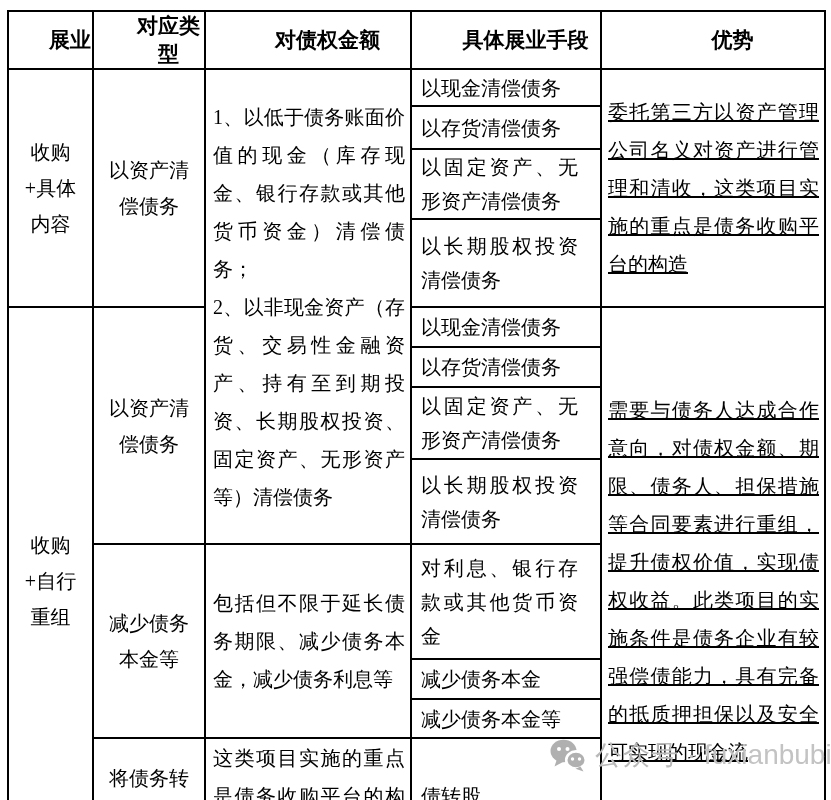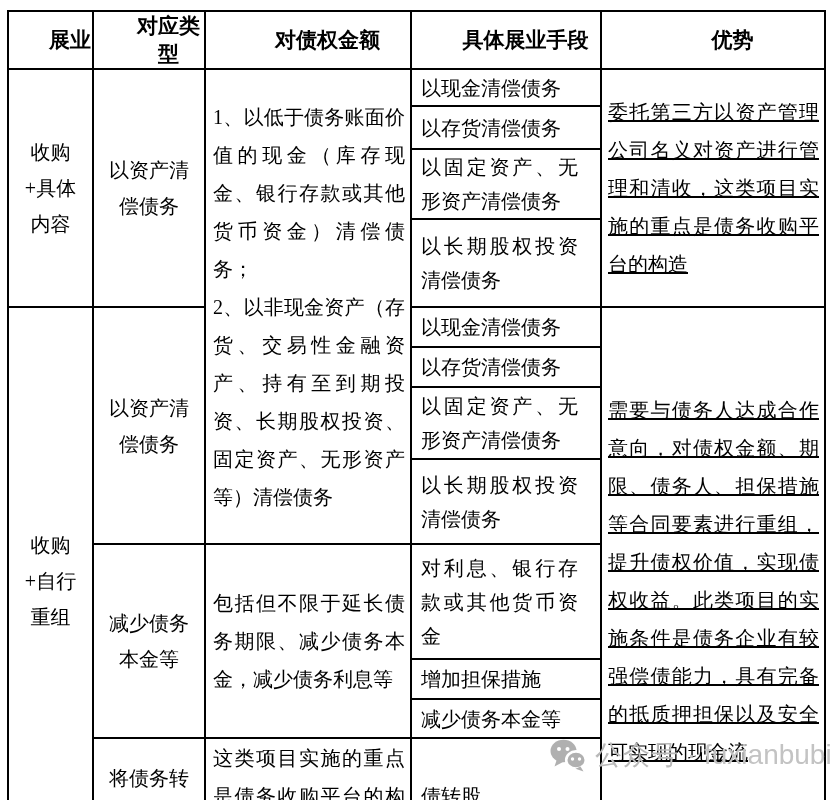--- a/index.html
+++ b/index.html
@@ -142,21 +142,21 @@
     <tr style="height:85px">
       <td class="c-means">以长期股权投资清偿债务</td>
     </tr>
 
     <tr style="height:115px">
       <td class="c-type" rowspan="3">减少债务本金等</td>
       <td class="c-content" rowspan="3">包括但不限于延长债务期限、减少债务本金，减少债务利息等</td>
       <td class="c-means">对利息、银行存款或其他货币资金</td>
     </tr>
     <tr style="height:40px">
-      <td class="c-means">增加担保措施</td>
+      <td class="c-means">减少债务本金</td>
     </tr>
     <tr style="height:39px">
       <td class="c-means">减少债务本金等</td>
     </tr>
 
     <tr style="height:76px">
       <td class="c-type">将债务转为资本</td>
       <td class="c-content">这类项目实施的重点是债务收购平台的构造</td>
       <td class="c-means">债转股</td>
     </tr>

